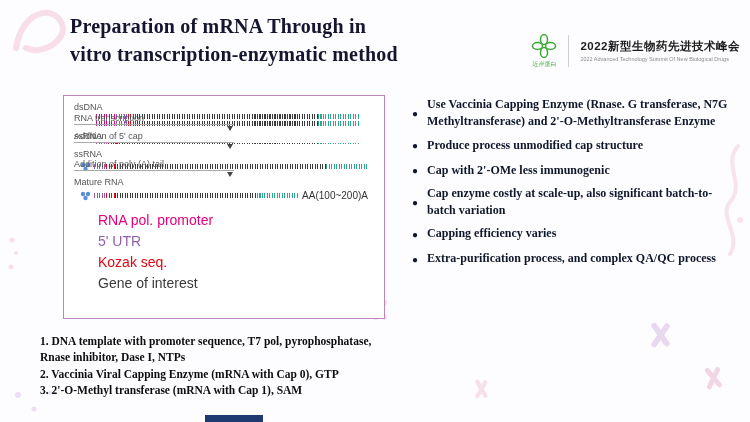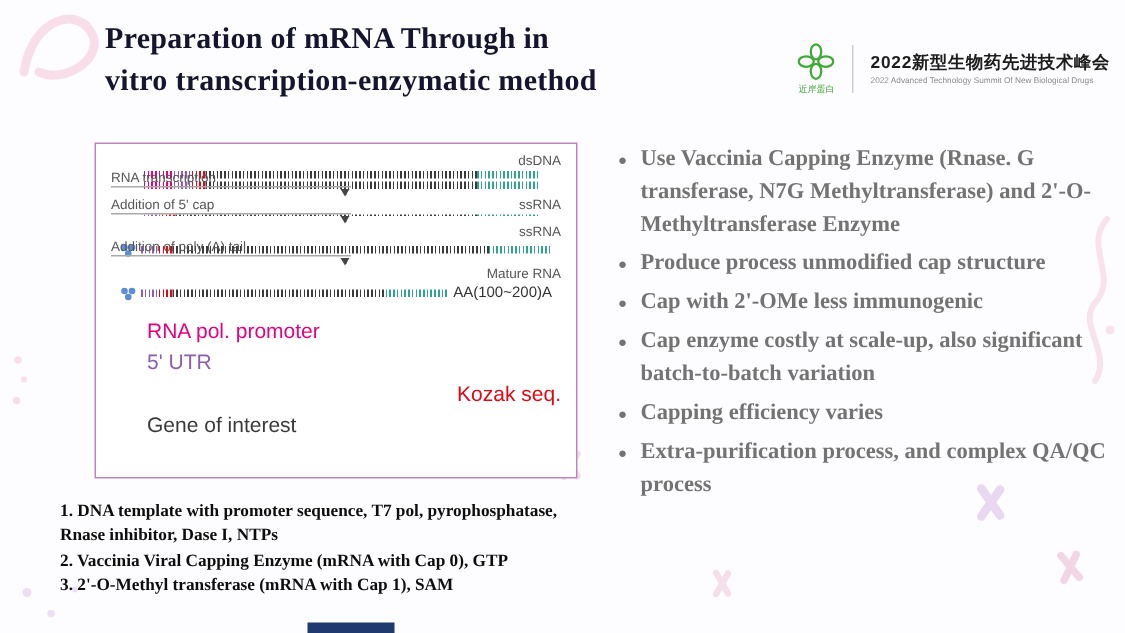--- a/index.html
+++ b/index.html
@@ -12,21 +12,21 @@
     position: relative; width: 750px; height: 422px;
     overflow: hidden; background: #fdfdff;
   }
 
   
   .deco { position: absolute; pointer-events: none; }
 
   
   .header {
     position: absolute; top: 12px; left: 70px; right: 10px;
-    display: flex; justify-content: space-between; align-items: center;
+    display: flex; justify-content: space-between; align-items: flex-end;
   }
   .title {
     margin: 0; font-size: 20px; font-weight: 700; color: #15152f;
     line-height: 1.42; white-space: pre-line; letter-spacing: 0.2px;
   }
   .logos {
     display: flex; align-items: center; gap: 11px; margin-top: 12px;
     font-family: "Liberation Sans", sans-serif;
   }
   .logo-block { display: flex; flex-direction: column; align-items: center; }
@@ -38,21 +38,21 @@
   .summit-cn { font-size: 11.5px; font-weight: 700; color: #1c1c1c; letter-spacing: 0.5px; }
   .summit-en { font-size: 5.5px; color: #8a8a8a; margin-top: 2px; }
 
   
   .diagram-box {
     position: absolute; left: 63px; top: 95px; width: 322px; height: 224px;
     box-sizing: border-box; border: 1px solid #bd85bd; background: #fff;
     padding: 6px 10px; display: flex; flex-direction: column;
     font-family: "Liberation Sans", sans-serif; font-size: 9px; color: #555;
   }
-  .dg-center { text-align: right; margin-bottom: 2px; }
+  .dg-center { text-align: left; margin-bottom: 2px; }
   .strip { display: flex; height: 5px; margin: 0 14px 0 22px; }
   .strip-double { display: flex; flex-direction: column; gap: 2px; margin-bottom: 1px; }
   .seg { height: 100%; background: repeating-linear-gradient(90deg, currentColor 0 1px, transparent 1px 2.5px); }
   .s-pink   { width: 20px; color: #e5007d; }
   .s-purple { width: 12px; color: #8f5fae; }
   .s-red    { width: 9px;  color: #e30613; }
   .s-dark   { flex: 1;     color: #3a3a3a; }
   .s-teal   { width: 42px; color: #2fa58f; }
 
   .transition { position: relative; height: 22px; margin: 1px 0; }
@@ -78,21 +78,21 @@
     position: absolute; left: 40px; top: 333px; width: 362px;
     font-weight: 700; font-size: 11.5px; line-height: 1.42; color: #0d0d0d;
   }
 
   
   .bullets {
     position: absolute; left: 412px; top: 96px; width: 326px;
     margin: 0; padding: 0; list-style: none;
     display: flex; flex-direction: column; gap: 4px;
   }
-  .bullets li { display: flex; gap: 9px; font-weight: 700; font-size: 15px; line-height: 1.45; color: #737373; }
+  .bullets li { display: flex; gap: 9px; font-weight: 700; font-size: 12px; line-height: 1.45; color: #0f172a; align-items: center; }
   .bullet-dot { flex: 0 0 auto; }
   .bullet-dot::before { content: "●"; font-size: 10px; line-height: 21px; }
 
   
   .accent-bar { position: absolute; left: 205px; bottom: 0; width: 58px; height: 7px; background: #1e3a6e; }
 </style>
 </head>
 <body>
 
 <div class="slide">
@@ -234,21 +234,21 @@
           <i class="seg s-red"></i>
           <i class="seg s-dark"></i>
           <i class="seg s-teal"></i>
         </div>
       <span class="aa-label">AA(100~200)A</span>
     </div>
 
     <div class="legend">
       <div style="color: rgb(229, 0, 125);">RNA pol. promoter</div>
       <div style="color: rgb(143, 95, 174);">5' UTR</div>
-      <div style="color: rgb(227, 6, 19); text-align: right;">Kozak seq.</div>
+      <div style="color: rgb(227, 6, 19);">Kozak seq.</div>
       <div style="color: rgb(58, 58, 58);">Gene of interest</div>
     </div>
   </div>
 
   <div class="notes">
     <div>1. DNA template with promoter sequence, T7 pol, pyrophosphatase, Rnase inhibitor, Dase I, NTPs</div>
     <div>2. Vaccinia Viral Capping Enzyme (mRNA with Cap 0), GTP</div>
     <div>3. 2'-O-Methyl transferase (mRNA with Cap 1), SAM</div>
   </div>
 

